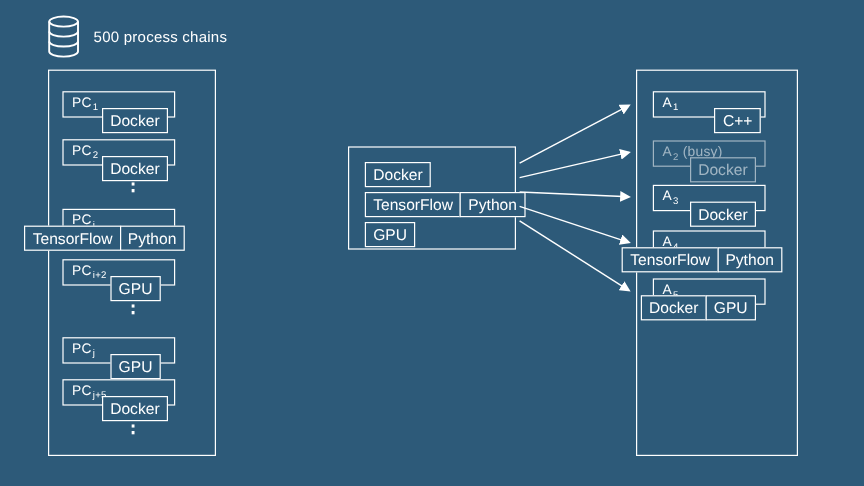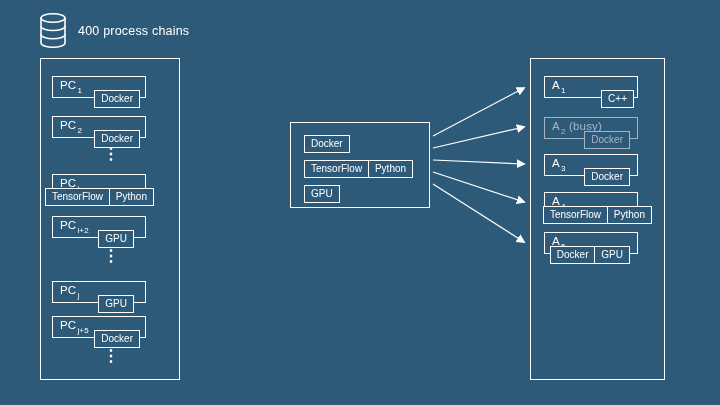--- a/index.html
+++ b/index.html
@@ -21,21 +21,21 @@
   .agent-row{left:544px;width:94px;}
   .node-box{
     position:absolute;left:0;top:0;right:0;height:22px;border:1.5px solid var(--line);
     box-sizing:border-box;display:flex;align-items:center;padding-left:7px;
     font-size:11.5px;letter-spacing:0.2px;
   }
   .node-box sub{font-size:8px;margin-left:1px;}
   .tagrow{position:absolute;top:14px;display:flex;z-index:2;}
   .tag{
     border:1.2px solid var(--line);background:var(--bg);color:#fff;
-    font-size:10px;line-height:1;padding:3px 6px;white-space:nowrap;box-sizing:border-box;
+    font-size:13px;line-height:1;padding:3px 6px;white-space:nowrap;box-sizing:border-box;
   }
   .tag + .tag{margin-left:-1.2px;}
 
   .dimmed .node-box{border-color:var(--dim);color:var(--dim);}
   .dimmed .tag{border-color:var(--dim);color:var(--dim);}
 
   .dots{
     position:absolute;left:52px;width:118px;text-align:center;
     font-size:16px;font-weight:bold;line-height:1;color:#fff;
   }
@@ -66,21 +66,21 @@
 
   <div class="header header-left">
     <svg width="30" height="38" viewBox="0 0 30 38">
       <g fill="none" stroke="#fff" stroke-width="1.6">
         <ellipse cx="15" cy="6" rx="12" ry="4.2"></ellipse>
         <path d="M3,6 V31 A12,4.2 0 0 0 27,31 V6"></path>
         <path d="M3,14.3 A12,4.2 0 0 0 27,14.3"></path>
         <path d="M3,22.6 A12,4.2 0 0 0 27,22.6"></path>
       </g>
     </svg>
-    <span class="header-label">400 process chains</span>
+    <span class="header-label">500 process chains</span>
   </div>
 
 
   <div class="outer-rect left-rect"></div>
   <div class="outer-rect right-rect"></div>
 
   <div class="row chain-row" style="top:76px">
     <div class="node-box">
       <span><span>PC</span><sub>1</sub><span></span></span>
     </div>

